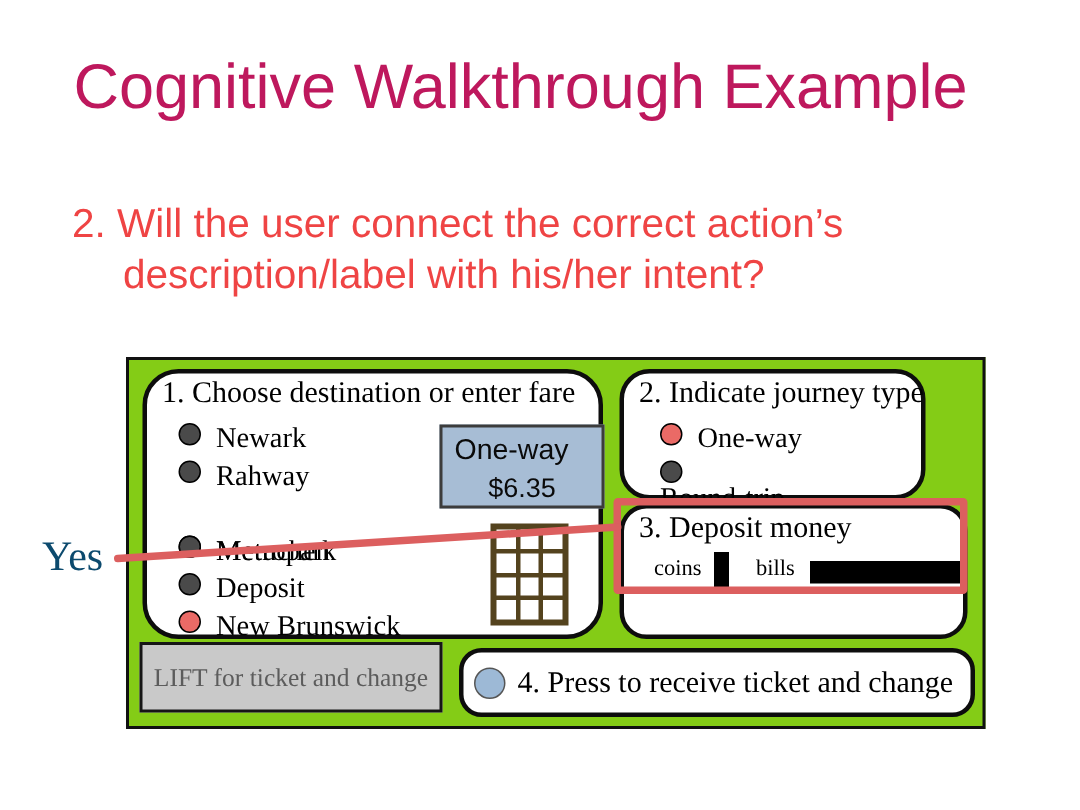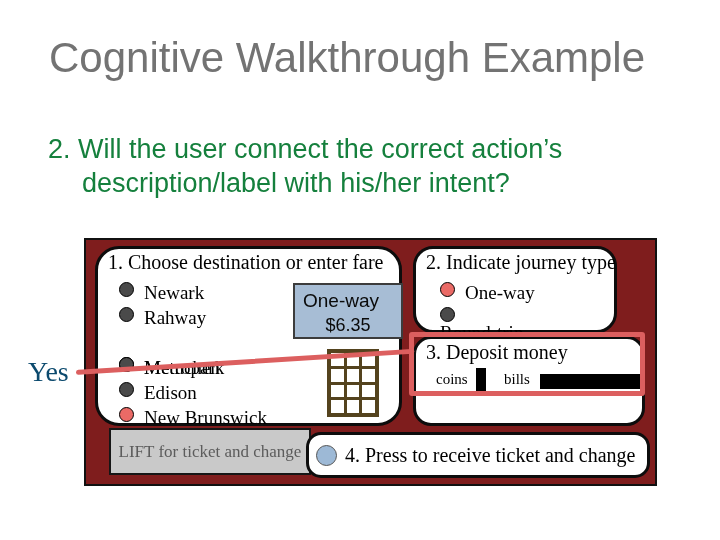--- a/index.html
+++ b/index.html
@@ -1,28 +1,28 @@
 <!DOCTYPE html>
 <html><head>
 <meta charset="utf-8">
 <style>
   html,body{margin:0;padding:0;background:#fff;}
   #slide{position:relative;width:720px;height:540px;background:#ffffff;overflow:hidden;
          font-family:"Liberation Serif", serif;}
 
   
   .slide-title{position:absolute;left:49px;top:34px;width:660px;
-    font-family:"Liberation Sans", sans-serif;font-size:42px;color:#737373;white-space:nowrap;}
+    font-family:"Liberation Sans", sans-serif;font-size:42px;color:#be185d;white-space:nowrap;}
   .question{position:absolute;left:48px;top:132px;width:640px;
-    font-family:"Liberation Sans", sans-serif;font-size:27px;line-height:34px;color:#15803d;}
+    font-family:"Liberation Sans", sans-serif;font-size:27px;line-height:34px;color:#ef4444;}
   .question .q2{padding-left:34px;}
 
   
   .machine{position:absolute;left:84px;top:238px;width:569px;height:244px;
-    border:2px solid #111;background:#7f1d1d;}
+    border:2px solid #111;background:#84cc16;}
 
   .panel{position:absolute;background:#fff;border:3px solid #0d0d0d;box-sizing:border-box;}
   .panel1{left:9px;top:6px;width:307px;height:180px;border-radius:24px;}
   .panel2{left:327px;top:6px;width:204px;height:87px;border-radius:20px;}
   .panel3{left:327px;top:96px;width:232px;height:90px;border-radius:18px;}
   .panel4{left:220px;top:192px;width:344px;height:46px;border-radius:15px;}
 
   .panel-title{position:absolute;left:10px;top:2px;font-size:20px;color:#000;white-space:nowrap;}
 
   
@@ -52,21 +52,21 @@
 
   
   .hl-rect{position:absolute;left:323px;top:92px;width:236px;height:64px;
     border:5px solid #dc5f5f;border-radius:3px;box-sizing:border-box;z-index:20;background:transparent;}
   .yes-label{position:absolute;left:28px;top:356px;font-size:28px;color:#0c4a6e;z-index:30;}
   .hl-line{position:absolute;left:76px;top:370px;width:339px;height:5px;background:#dc5f5f;
     border-radius:3px;transform:rotate(-3.6deg);transform-origin:left center;z-index:30;}
 
   
   .lift-box{position:absolute;left:7px;top:188px;width:202px;height:47px;background:#c9c9c9;
-    border:2px solid #161616;box-sizing:border-box;display:flex;align-items:center;justify-content:center;margin-left:16px;}
+    border:2px solid #161616;box-sizing:border-box;display:flex;align-items:center;justify-content:center;}
   .lift-box span{font-size:17px;color:#5c5c5c;white-space:nowrap;}
 
   
   .panel4-inner{display:flex;align-items:center;height:100%;}
   .press-circle{width:19px;height:19px;border-radius:50%;background:#9db9d6;border:1.5px solid #555;
     margin:0 8px 0 7px;flex:0 0 auto;}
   .panel4 .opt-label{font-size:20px;}
 </style>
 </head>
 <body>
@@ -96,21 +96,21 @@
       <div class="opt-row" style="left:21px;top:83px;margin-top:25px;">
         <span class="bullet"></span>
         <span class="opt-label">Metropark</span>
       </div>
       <div class="opt-row" style="left:21px;top:108px;">
         <span class="bullet"></span>
         <span class="opt-label">Metuchen</span>
       </div>
       <div class="opt-row" style="left:21px;top:133px;">
         <span class="bullet"></span>
-        <span class="opt-label">Edison</span>
+        <span class="opt-label">Deposit</span>
       </div>
       <div class="opt-row" style="left:21px;top:158px;">
         <span class="bullet selected"></span>
         <span class="opt-label">New Brunswick</span>
       </div>
 
       <div class="display">
         <span class="jt">One-way</span>
         <span class="fare">$6.35</span>
       </div>

